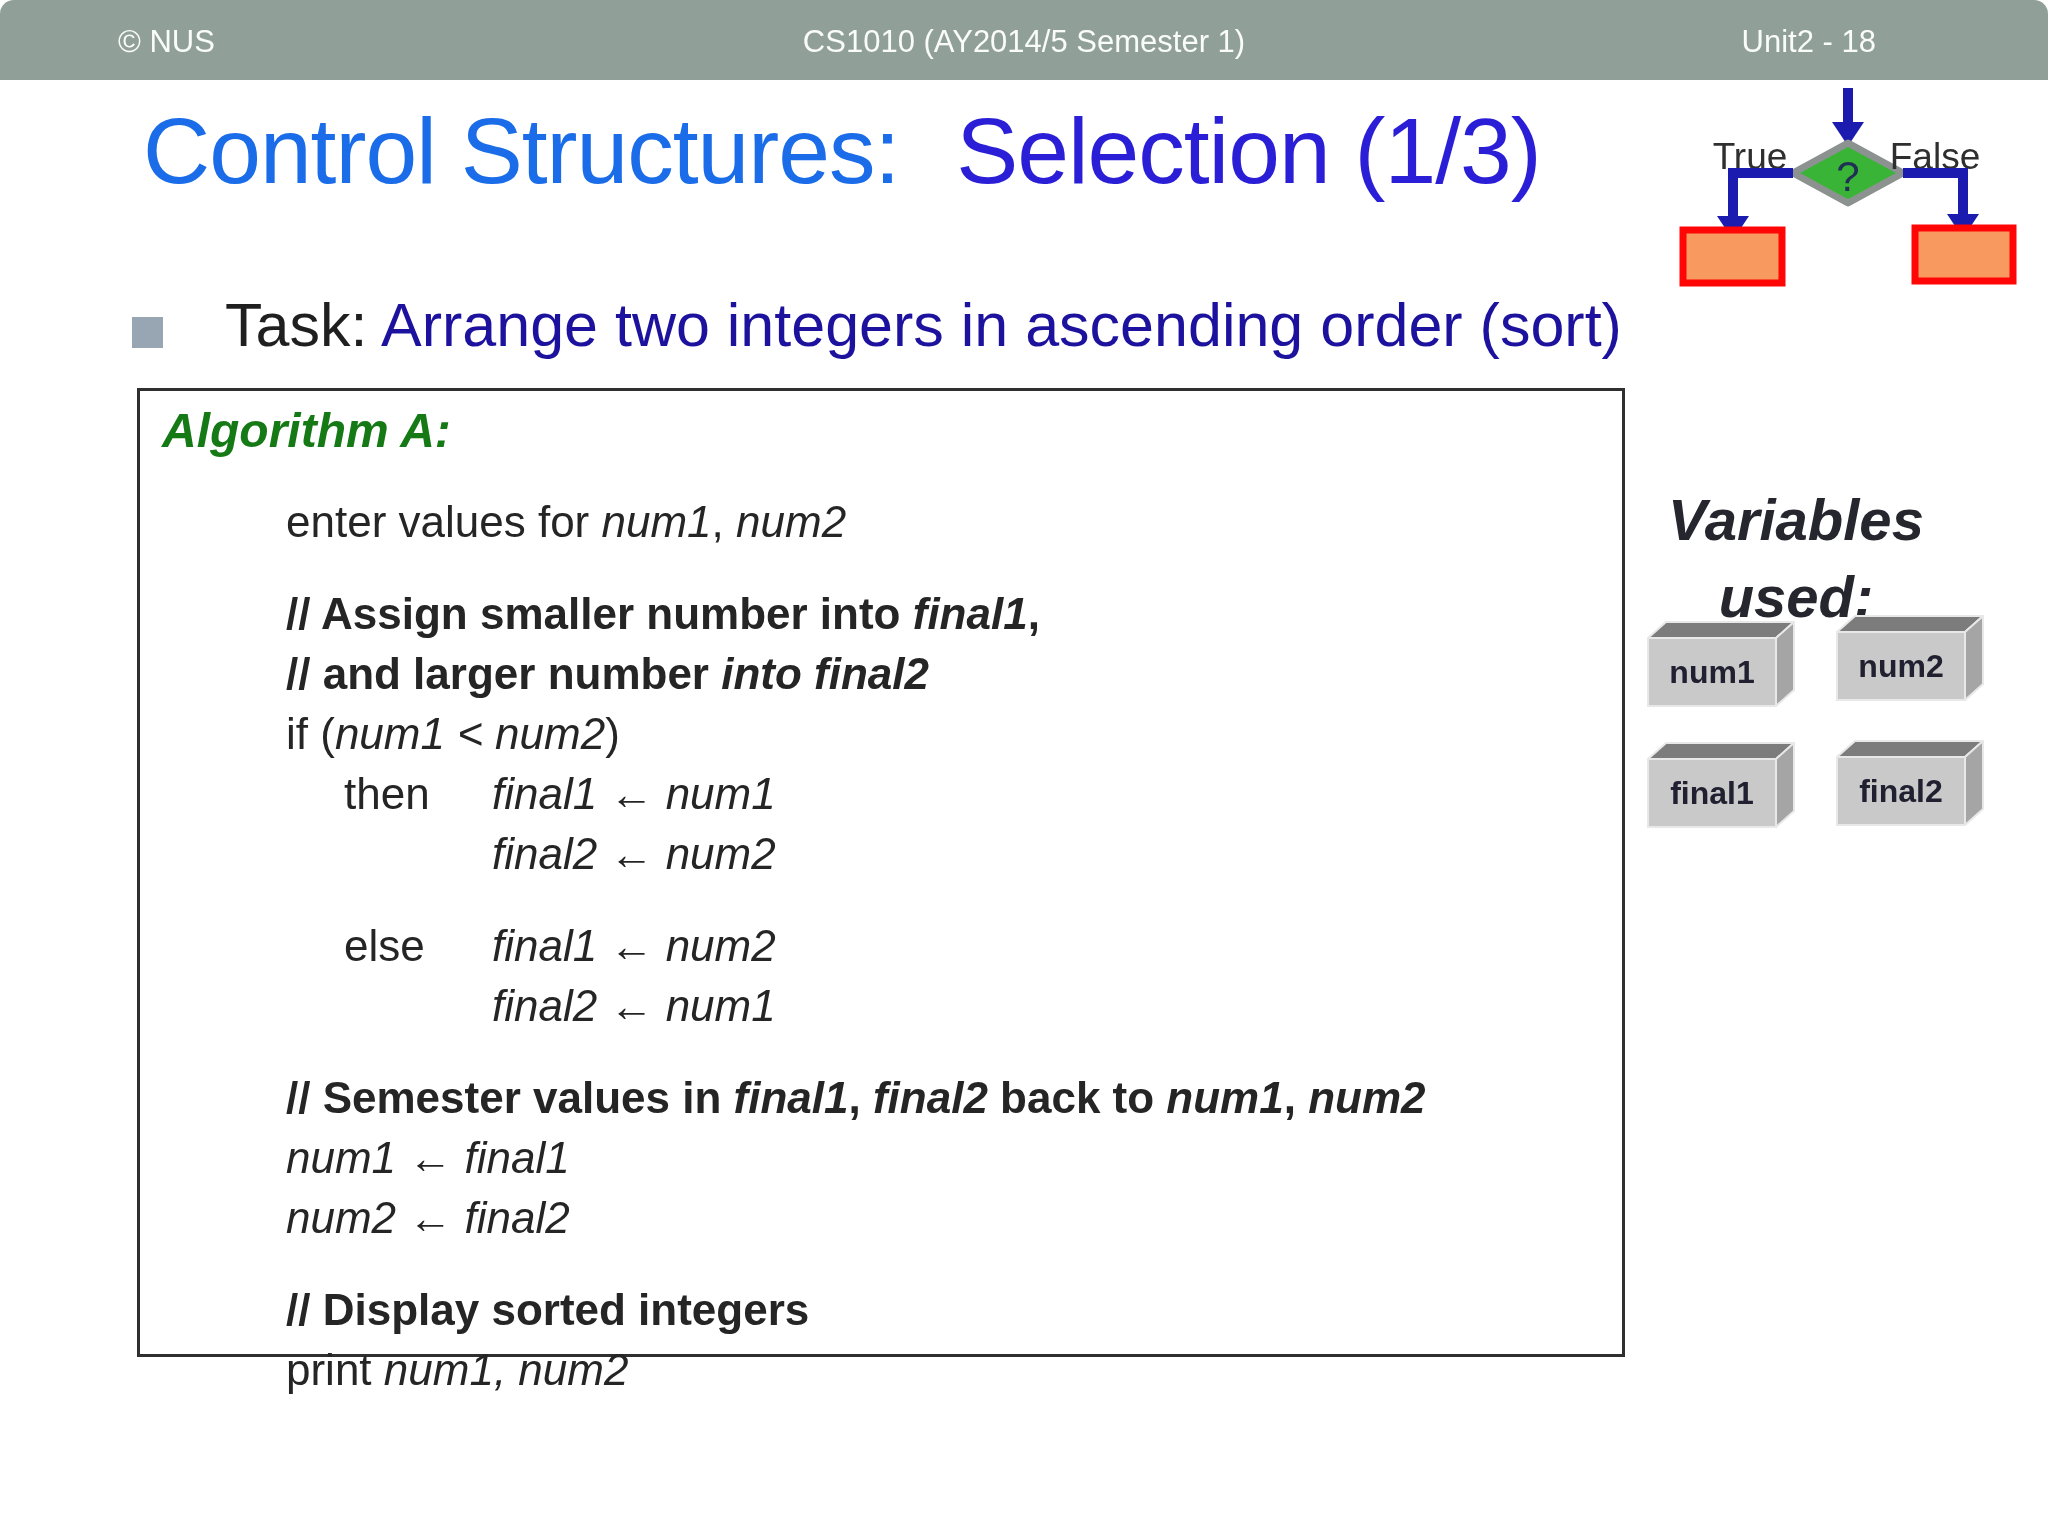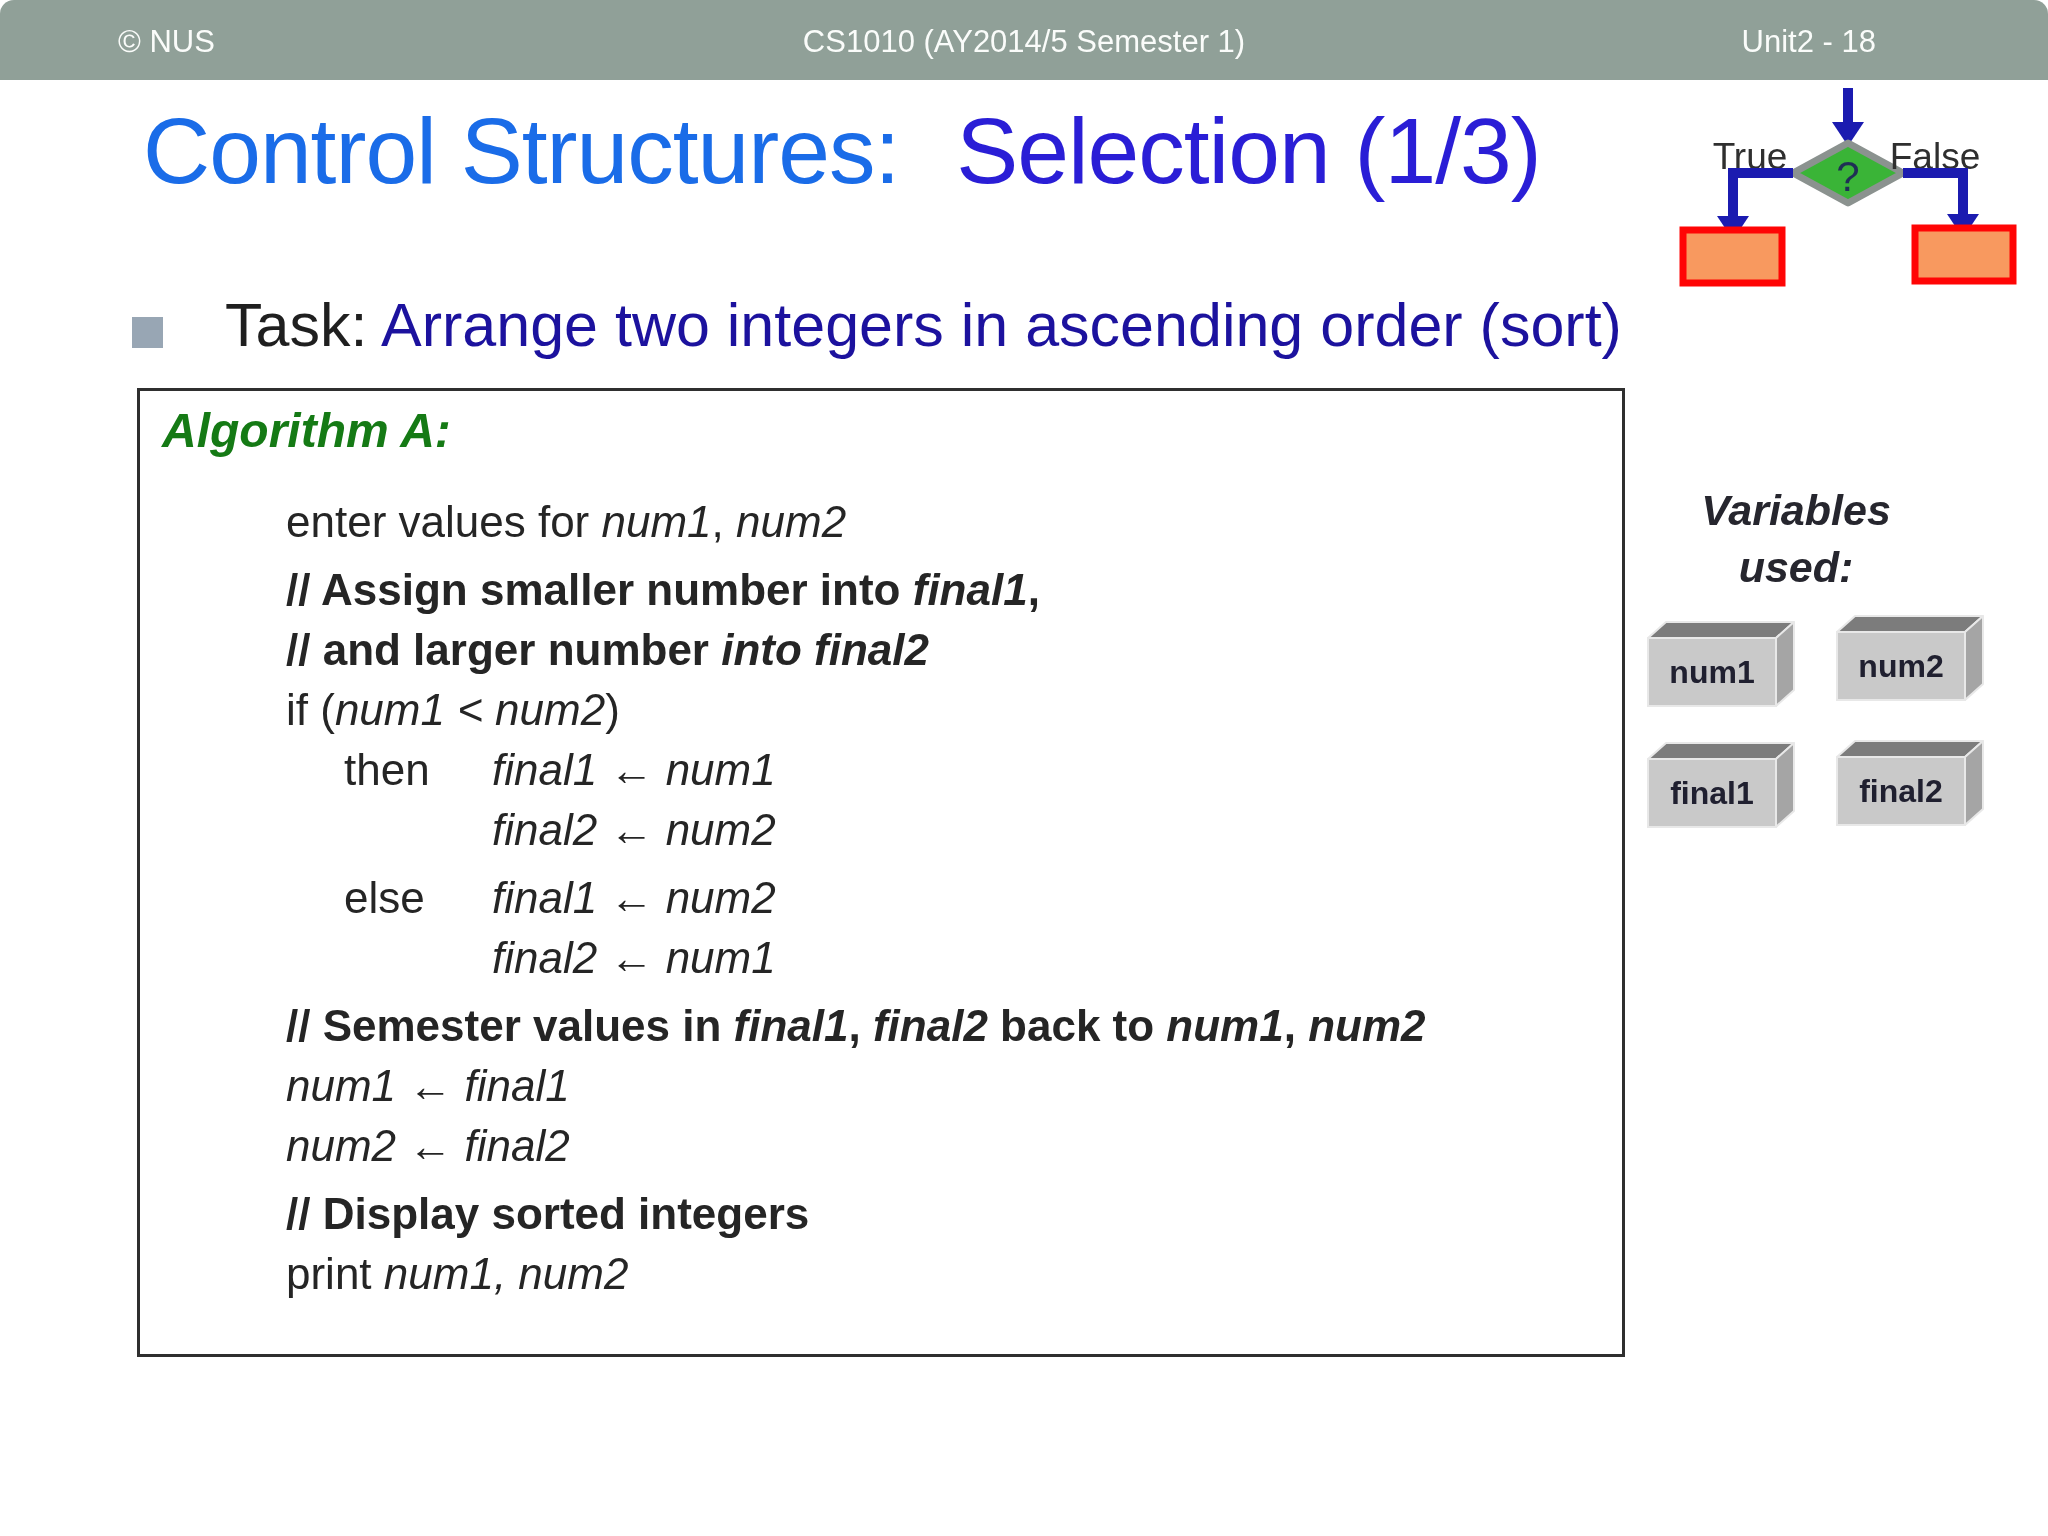--- a/index.html
+++ b/index.html
@@ -38,34 +38,34 @@
     position:absolute;left:137px;top:388px;width:1488px;height:969px;
     border:3px solid #2f2f2f;background:#ffffff;box-sizing:border-box;
     padding:8px 20px 0 22px;
   }
   .algo-title{
     font-size:48px;font-weight:bold;font-style:italic;color:#157a15;
     margin:4px 0 34px 0;
   }
   .algo-line{font-size:44px;line-height:60px;color:#252525;padding-left:124px;white-space:nowrap;}
   .algo-line.sub{padding-left:182px;}
-  .algo-line.gap{margin-top:8px;}
+  .algo-line.gap{margin-top:32px;}
   .kw{display:inline-block;width:148px;font-style:normal;font-weight:normal;}
   .seg-r{font-weight:normal;font-style:normal;}
   .seg-b{font-weight:bold;font-style:normal;}
   .seg-i{font-weight:normal;font-style:italic;}
   .seg-bi{font-weight:bold;font-style:italic;}
 
   
   .flowchart{position:absolute;left:1650px;top:78px;width:398px;height:225px;}
 
   
   .variables-title{
     position:absolute;left:1650px;top:482px;width:292px;text-align:center;
-    font-size:43px;font-weight:bold;font-style:italic;color:#26262e;line-height:1.32;
+    font-size:58px;font-weight:bold;font-style:italic;color:#26262e;line-height:1.32;
   }
   .var-box{position:absolute;width:150px;height:88px;}
   .var-box.num1{left:1646px;top:620px;}
   .var-box.num2{left:1835px;top:614px;}
   .var-box.final1{left:1646px;top:741px;}
   .var-box.final2{left:1835px;top:739px;}
 </style>
 </head>
 <body>
 

